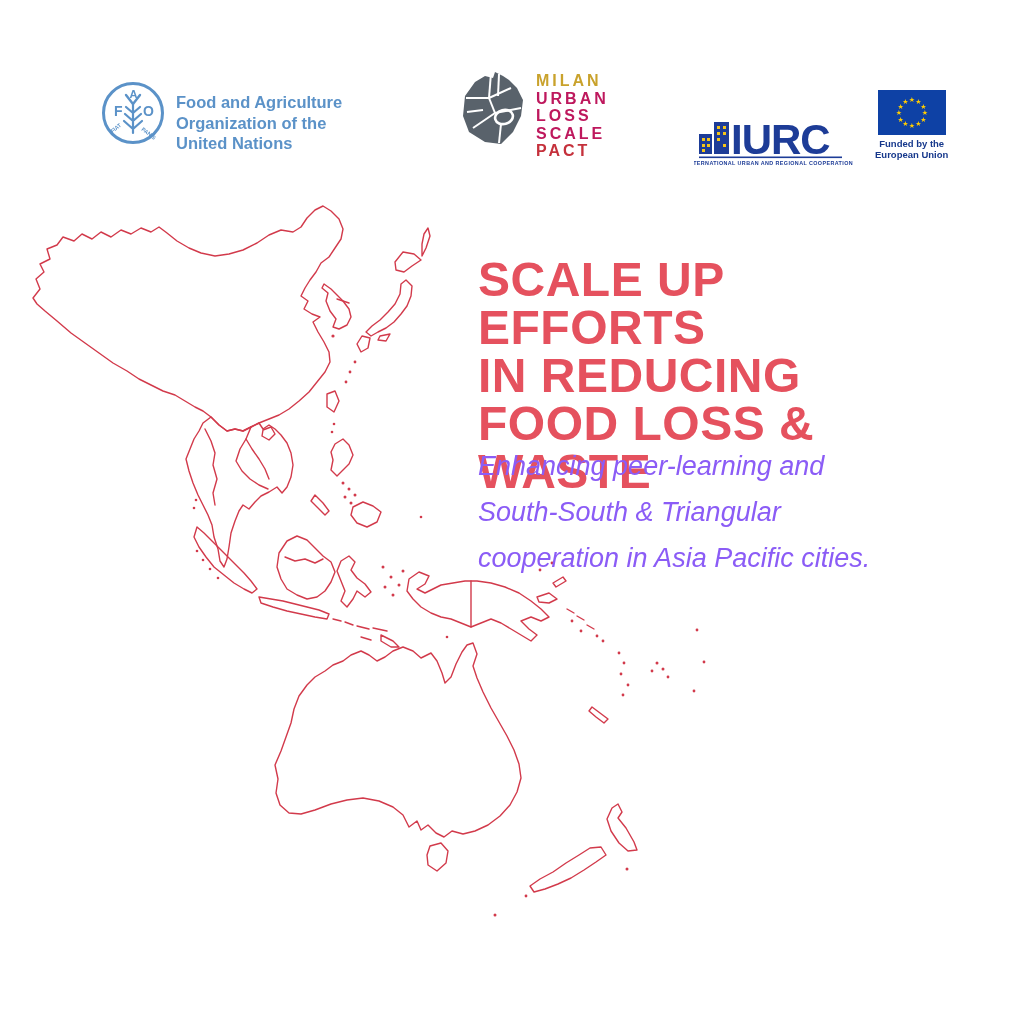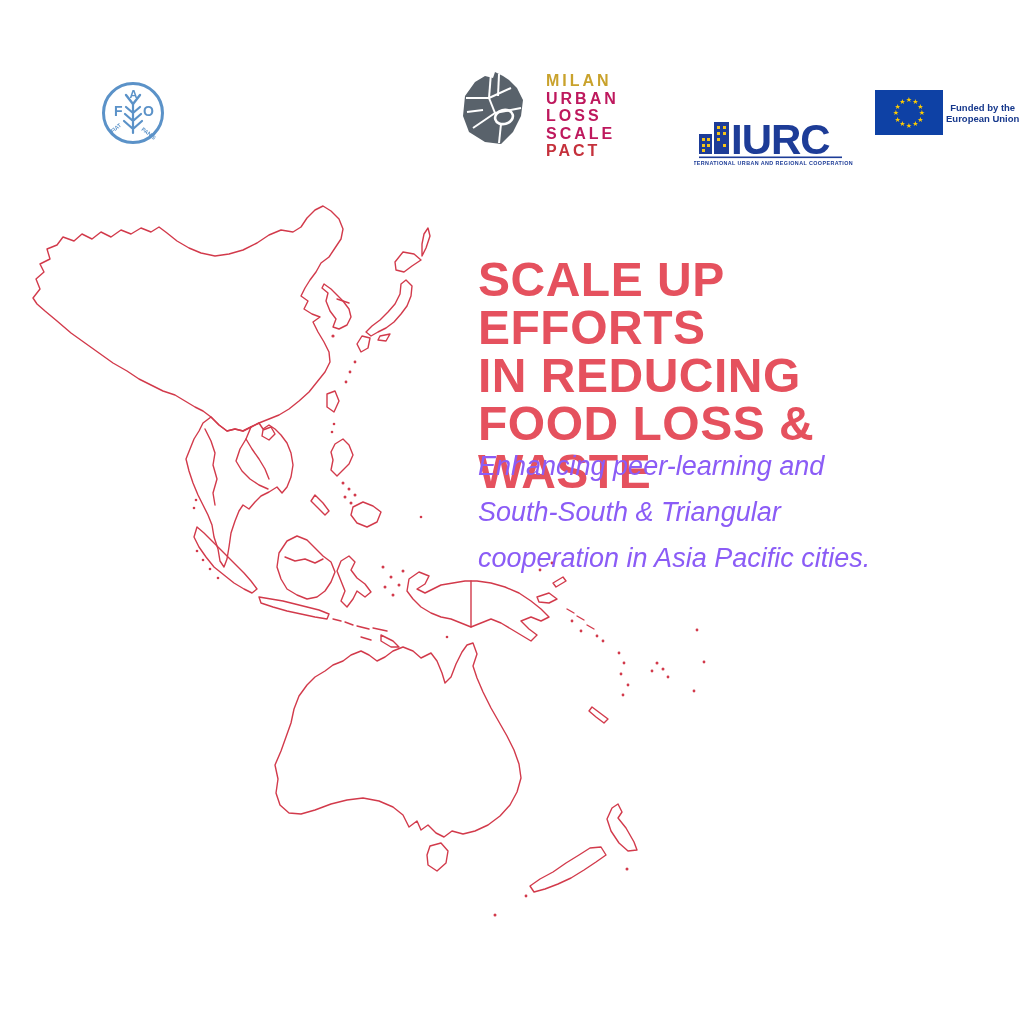--- a/index.html
+++ b/index.html
@@ -12,27 +12,27 @@
 
   
   #map-svg{position:absolute;left:0;top:0;width:1024px;height:1024px;}
   #map-svg path, #map-svg line{fill:none;stroke:#D23A4B;stroke-width:1.4;stroke-linejoin:round;stroke-linecap:round;}
   #map-svg circle{fill:#D23A4B;stroke:none;}
 
   
   .logo-block{position:absolute;display:flex;align-items:flex-start;}
   .fao{left:101px;top:80px;gap:11px;}
   .fao-text{color:#5B92C8;font-weight:bold;font-size:16.5px;line-height:20.5px;padding-top:12px;}
-  .mufpp{left:455px;top:68px;gap:19px;}
+  .mufpp{left:455px;top:68px;gap:9px;}
   .mufpp-text{font-weight:bold;font-size:16px;line-height:17.5px;letter-spacing:3px;padding-top:4px;}
   .c-gold{color:#C9A22C;}
   .c-olive{color:#be185d;}
   .c-red{color:#C5313C;}
   .iurc{left:694px;top:92px;margin-top:16px;}
-  .eu{left:875px;top:90px;align-items:center;gap:3px;}
+  .eu{left:875px;top:90px;flex-direction:column;align-items:center;gap:3px;}
   .eu-caption{color:#16388C;font-weight:bold;font-size:9.5px;line-height:11px;text-align:center;}
 
   
   .headline{
     position:absolute;left:478px;top:256px;width:460px;
     color:#E5515E;font-weight:bold;font-size:48px;line-height:48px;letter-spacing:0.5px;
   }
   .subtitle{
     position:absolute;left:478px;top:443px;width:450px;
     color:#8b5cf6;font-style:italic;font-size:27px;line-height:46px;
@@ -136,20 +136,23 @@
   <svg width="64" height="68" viewBox="0 0 64 68" xmlns="http://www.w3.org/2000/svg">
     <circle cx="32" cy="33" r="29.5" fill="none" stroke="#5B92C8" stroke-width="3"></circle>
     <path d="M25 15 L32 24 L39 15" fill="none" stroke="#5B92C8" stroke-width="2.4" stroke-linecap="round"></path>
     <path d="M32 24 V53 M32 33 L25 27 M32 33 L39 27 M32 41 L24 34 M32 41 L40 34 M32 49 L23 41 M32 49 L41 41" fill="none" stroke="#5B92C8" stroke-width="2.2" stroke-linecap="round"></path>
     <text x="13" y="36" font-size="14" font-weight="bold" fill="#5B92C8">F</text>
     <text x="28.5" y="18" font-size="11" font-weight="bold" fill="#5B92C8">A</text>
     <text x="42" y="36" font-size="14" font-weight="bold" fill="#5B92C8">O</text>
     <text x="11" y="52" font-size="5.5" font-weight="bold" fill="#5B92C8" transform="rotate(-38 13 52)">FIAT</text>
     <text x="40" y="54" font-size="5.5" font-weight="bold" fill="#5B92C8" transform="rotate(38 46 52)">PANIS</text>
   </svg>
+  <div class="fao-text pre">Food and Agriculture
+Organization of the
+United Nations</div>
 </div>
 
 <div class="logo-block mufpp">
   <svg width="72" height="92" viewBox="0 0 72 92" xmlns="http://www.w3.org/2000/svg">
     <path d="M20 14 L30 8 38 10 40 4 48 8 54 12 62 20 68 32 66 48 58 64 46 76 30 74 14 64 8 48 10 28 Z" fill="#59626B"></path>
     <g stroke="#FFFFFF" stroke-width="2" fill="none">
       <path d="M36 5 L34 30"></path>
       <path d="M44 6 L43 28"></path>
       <path d="M11 30 L34 30"></path>
       <path d="M34 30 L56 20"></path>

